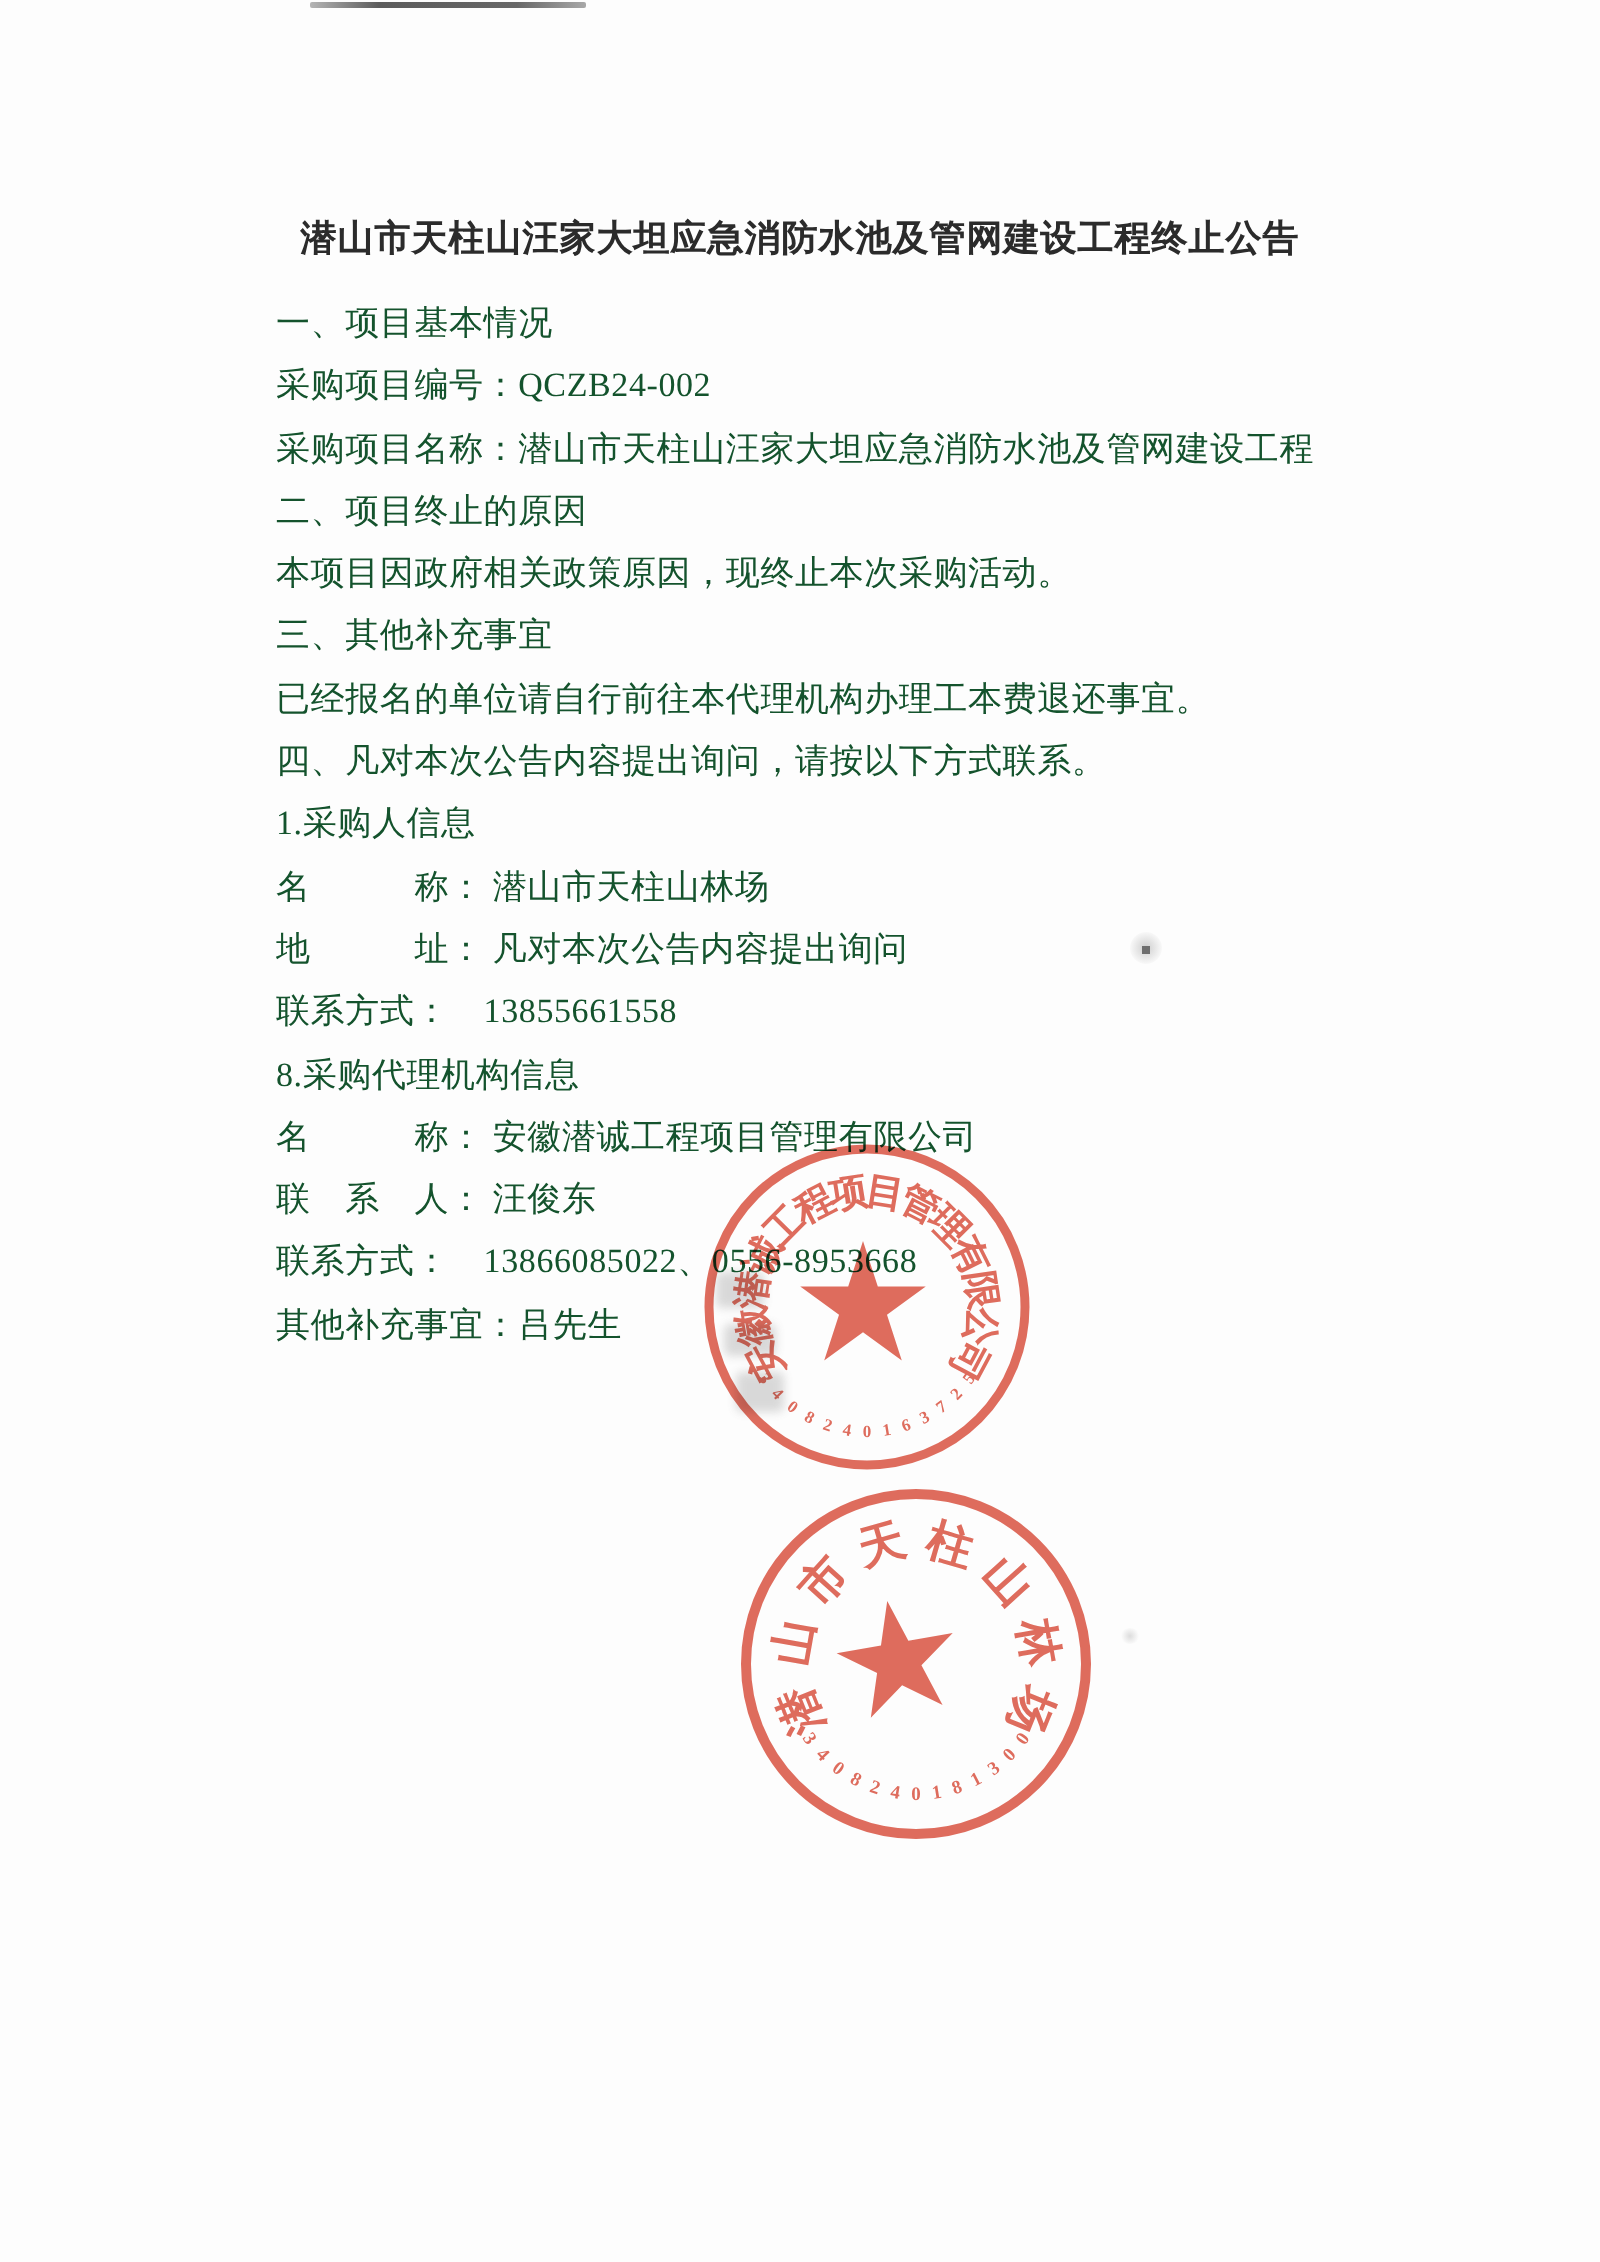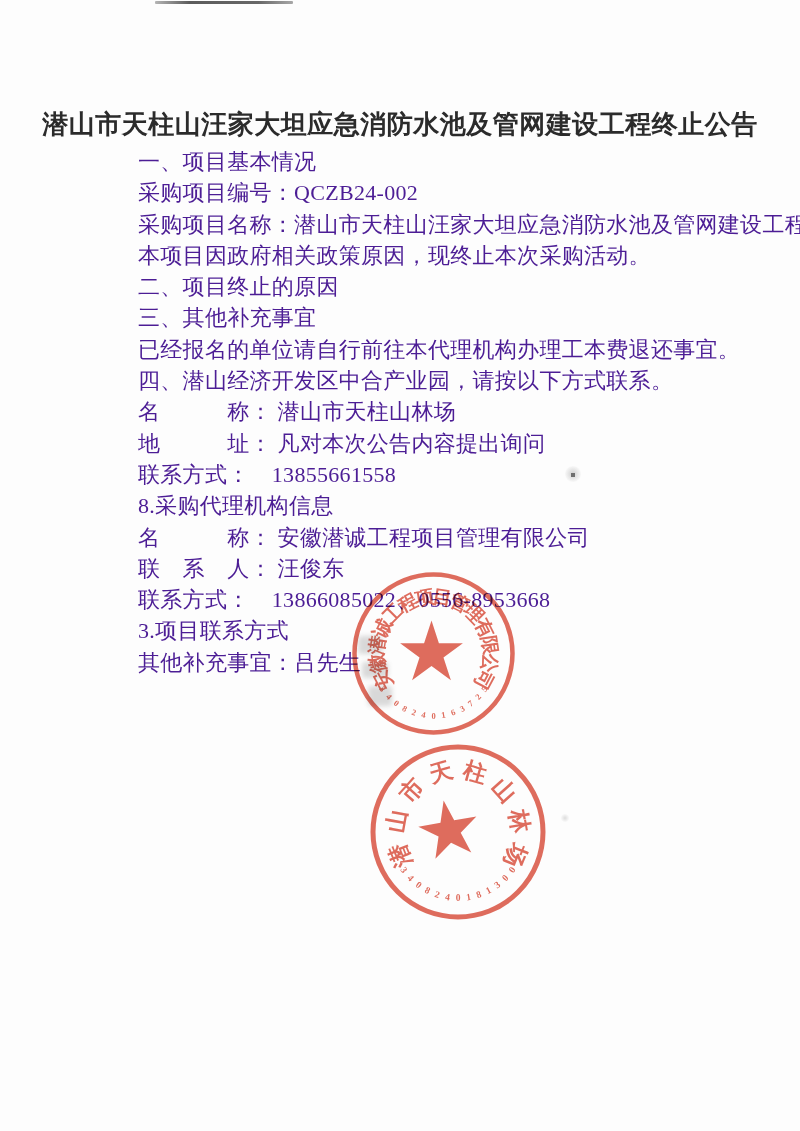--- a/index.html
+++ b/index.html
@@ -12,39 +12,39 @@
     font-family: "Liberation Serif", "DejaVu Serif", serif;
   }
   .page { position: absolute; inset: 0; }
 
   
   .doc-title {
     position: absolute;
     left: 0; right: 0;
     top: 107px;
     text-align: center;
-    font-size: 26px;
+    font-size: 18px;
     font-weight: bold;
     color: #2b2b2b;
     letter-spacing: 0.5px;
     white-space: nowrap;
   }
 
   
   .body-lines {
     position: absolute;
     left: 138px;
     top: 146px;
     width: 540px;
   }
   .body-lines p.ln {
     height: 31.3px;
     line-height: 31.3px;
-    font-size: 22px;
-    color: #4c1d95;
+    font-size: 17px;
+    color: #14532d;
     white-space: nowrap;
     letter-spacing: 0.3px;
   }
 
   
   .stamp {
     position: absolute;
     mix-blend-mode: multiply;
     opacity: 0.88;
     pointer-events: none;
@@ -108,36 +108,36 @@
   <div class="artifact-ghost ghost-1"></div>
   <div class="artifact-ghost ghost-2"></div>
   <div class="artifact-ghost ghost-3"></div>
 
   <h1 class="doc-title">潜山市天柱山汪家大坦应急消防水池及管网建设工程终止公告</h1>
 
   <main class="body-lines">
     <p class="ln">一、项目基本情况</p>
     <p class="ln">采购项目编号：QCZB24-002</p>
     <p class="ln">采购项目名称：潜山市天柱山汪家大坦应急消防水池及管网建设工程</p>
+    <p class="ln">二、项目终止的原因</p>
     <p class="ln">本项目因政府相关政策原因，现终止本次采购活动。</p>
-    <p class="ln">二、项目终止的原因</p>
     <p class="ln">三、其他补充事宜</p>
     <p class="ln">已经报名的单位请自行前往本代理机构办理工本费退还事宜。</p>
-    <p class="ln">四、潜山经济开发区中合产业园，请按以下方式联系。</p>
+    <p class="ln">四、凡对本次公告内容提出询问，请按以下方式联系。</p>
 
+    <p class="ln">1.采购人信息</p>
     <p class="ln">名　　　称： 潜山市天柱山林场</p>
     <p class="ln">地　　　址： 凡对本次公告内容提出询问</p>
     <p class="ln">联系方式：　13855661558</p>
 
     <p class="ln">8.采购代理机构信息</p>
     <p class="ln">名　　　称： 安徽潜诚工程项目管理有限公司</p>
     <p class="ln">联　系　人： 汪俊东</p>
     <p class="ln">联系方式：　13866085022、0556-8953668</p>
 
-    <p class="ln">3.项目联系方式</p>
     <p class="ln">其他补充事宜：吕先生</p>
   </main>
 
   <div class="stamp" style="left: 346.5px; top: 566.5px;"><svg width="173" height="173" viewBox="-86.5 -86.5 173 173">
         <circle r="79" fill="none" stroke="#dc5948" stroke-width="4.5"></circle>
         <polygon points="0.00,-33.00 7.41,-10.20 31.38,-10.20 11.99,3.90 19.40,26.70 0.00,12.61 -19.40,26.70 -11.99,3.90 -31.38,-10.20 -7.41,-10.20" fill="#dc5948" transform="translate(-2,0) rotate(0)"></polygon>
         <text transform="translate(-50.33,26.76) rotate(-118.00)" text-anchor="middle" dominant-baseline="central" fill="#dc5948" font-size="19" font-weight="bold">安</text>
         <text transform="translate(-56.16,9.75) rotate(-99.85)" text-anchor="middle" dominant-baseline="central" fill="#dc5948" font-size="19" font-weight="bold">徽</text>
         <text transform="translate(-56.40,-8.24) rotate(-81.69)" text-anchor="middle" dominant-baseline="central" fill="#dc5948" font-size="19" font-weight="bold">潜</text>
         <text transform="translate(-51.03,-25.40) rotate(-63.54)" text-anchor="middle" dominant-baseline="central" fill="#dc5948" font-size="19" font-weight="bold">诚</text>

